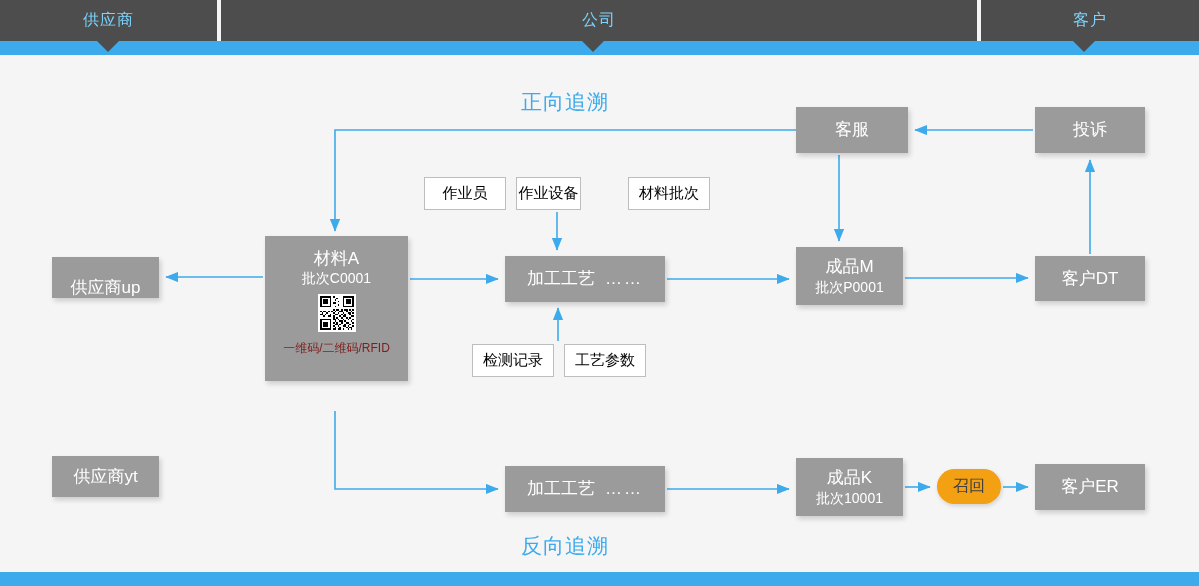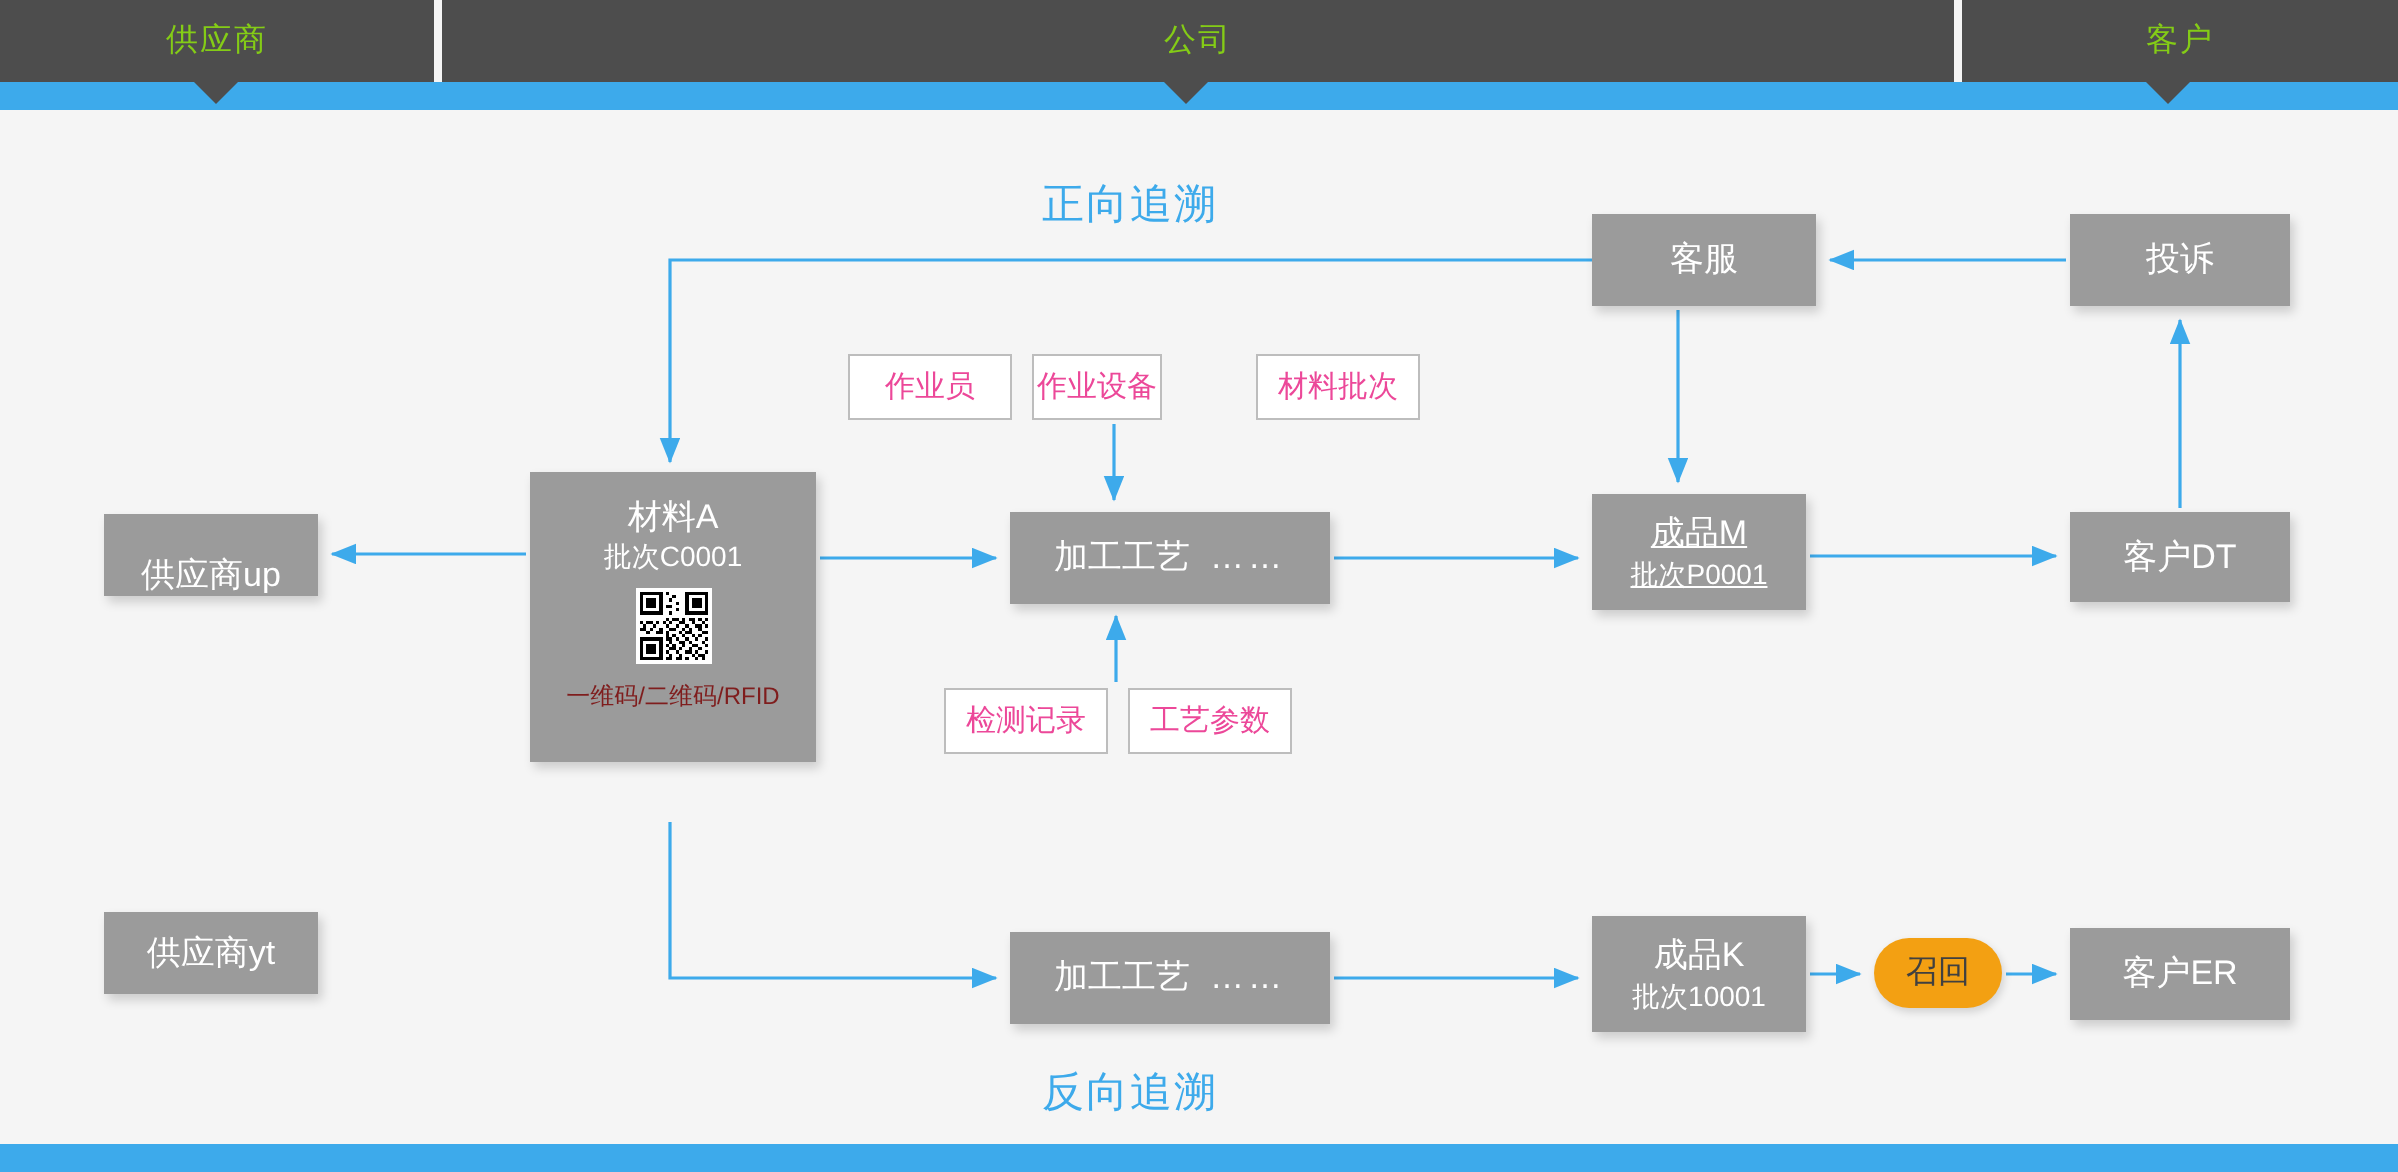--- a/index.html
+++ b/index.html
@@ -15,21 +15,21 @@
     font-family: "Liberation Sans", "DejaVu Sans", sans-serif;
     overflow: hidden;
   }
 
   
   .hdr-seg {
     position: absolute;
     top: 0;
     height: 41px;
     background: #4d4d4d;
-    color: #84cc16;
+    color: #7dd3fc;
     font-size: 16px;
     display: flex;
     align-items: center;
     justify-content: center;
     letter-spacing: 1px;
   }
   .blue-bar-top {
     position: absolute;
     left: 0;
     top: 41px;
@@ -69,21 +69,21 @@
     box-sizing: border-box;
   }
   .gbox .t1 { font-size: 17px; line-height: 1.25; }
   .gbox .t2 { font-size: 14px; line-height: 1.3; }
   .gbox .t3 { font-size: 12px; line-height: 1.3; color: #7f1d1d; }
 
   .wbox {
     position: absolute;
     background: #ffffff;
     border: 1px solid #bdbdbd;
-    color: #ec4899;
+    color: #000000;
     font-size: 15px;
     display: flex;
     align-items: center;
     justify-content: center;
     box-sizing: border-box;
   }
 
   .pill {
     position: absolute;
     background: #f3a012;
@@ -317,21 +317,21 @@
 
   <div class="gbox" style="left:505px; top:256px; width:160px; height:46px; flex-direction:row; gap:10px;">
     <span class="t1">加工工艺</span>
     <span class="t1 ellip">……</span>
   </div>
   <div class="gbox" style="left:505px; top:466px; width:160px; height:46px; flex-direction:row; gap:10px;">
     <span class="t1">加工工艺</span>
     <span class="t1 ellip">……</span>
   </div>
 
-  <div class="gbox" style="left:796px; top:247px; width:107px; height:58px;text-decoration:underline;">
+  <div class="gbox" style="left:796px; top:247px; width:107px; height:58px;">
     <span class="t1">成品M</span>
     <span class="t2">批次P0001</span>
   </div>
   <div class="gbox" style="left:796px; top:458px; width:107px; height:58px;">
     <span class="t1">成品K</span>
     <span class="t2">批次10001</span>
   </div>
 
   <div class="gbox" style="left:796px; top:107px; width:112px; height:46px;">
     <span class="t1">客服</span>

